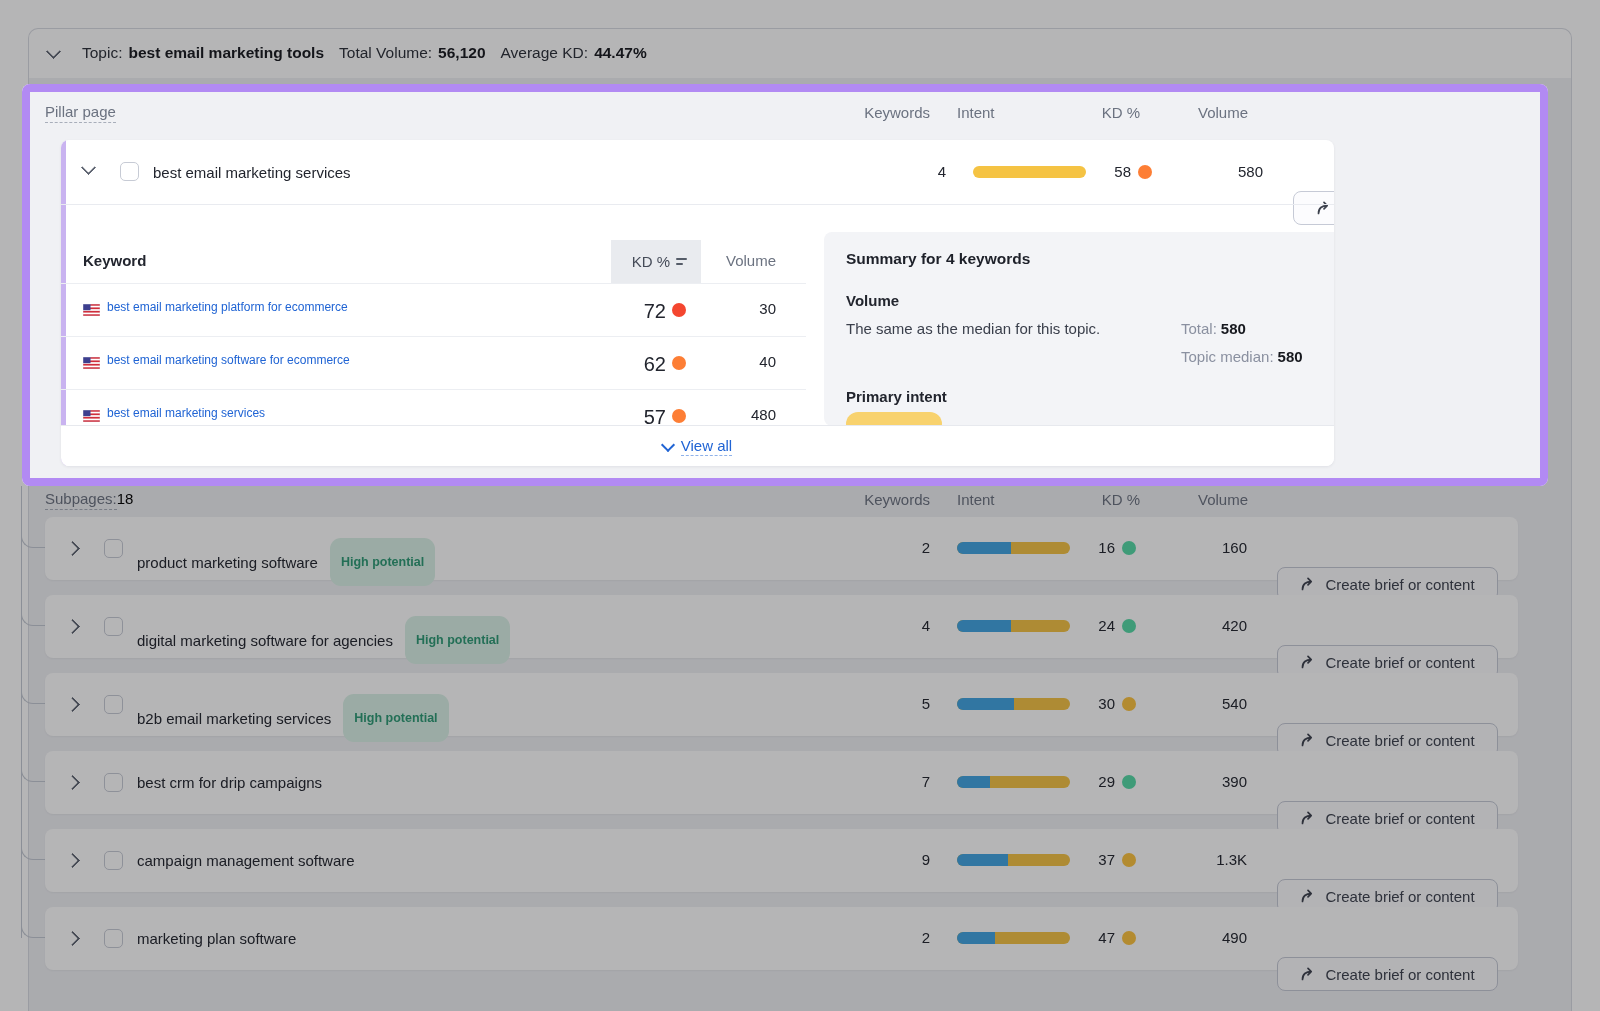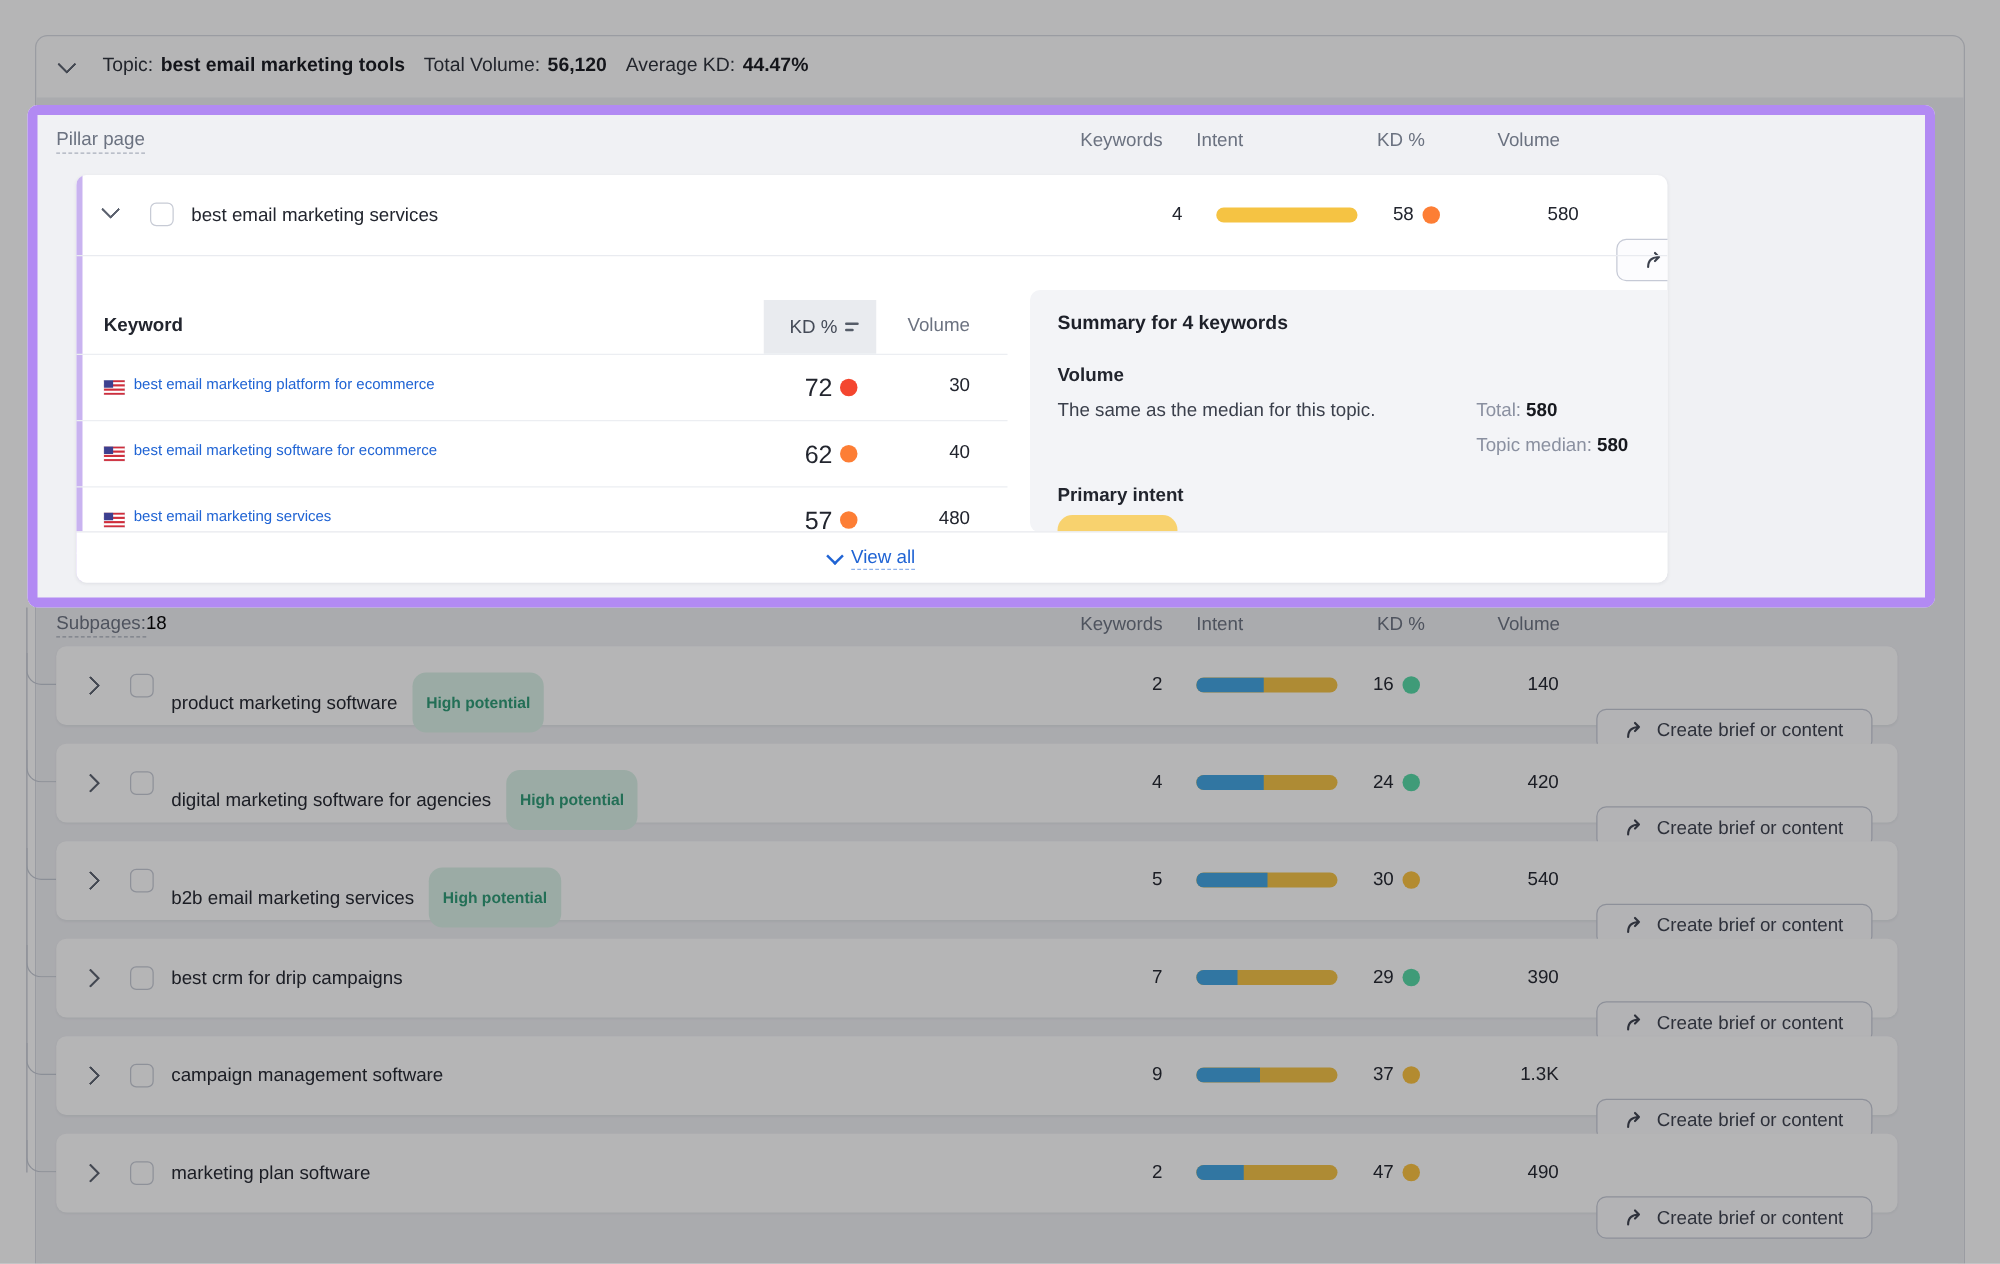--- a/index.html
+++ b/index.html
@@ -280,21 +280,21 @@
     <span class="row-title">
       <span>product marketing software</span>
       <span class="badge" style="background: rgb(217, 241, 230); color: rgb(44, 154, 117);">High potential</span>
     </span>
     <span class="cell-num val-keywords">2</span>
     <span class="intent-bar" style="background: rgb(245, 195, 67);">
       <span class="seg-blue" style="width: 48%; background: rgb(65, 164, 227);"></span>
     </span>
     <span class="cell-num val-kd">16</span>
     <span class="kd-dot" style="background: rgb(85, 217, 166);"></span>
-    <span class="cell-num val-volume">140</span>
+    <span class="cell-num val-volume">160</span>
     <button class="cta-btn">
       <svg width="16" height="16" viewBox="0 0 16 16">
         <path d="M2.5 13.5 C2.5 8 6 5.6 11.2 5.6 M11.2 5.6 L8 2.4 M11.2 5.6 L8 8.8" fill="none" stroke="#3c414d" stroke-width="1.7" stroke-linecap="round" stroke-linejoin="round"></path>
       </svg>
       <span>Create brief or content</span>
     </button>
   </div>
 
   <div class="sp-card">
     <span class="row-chevron chev chev-right"></span>

